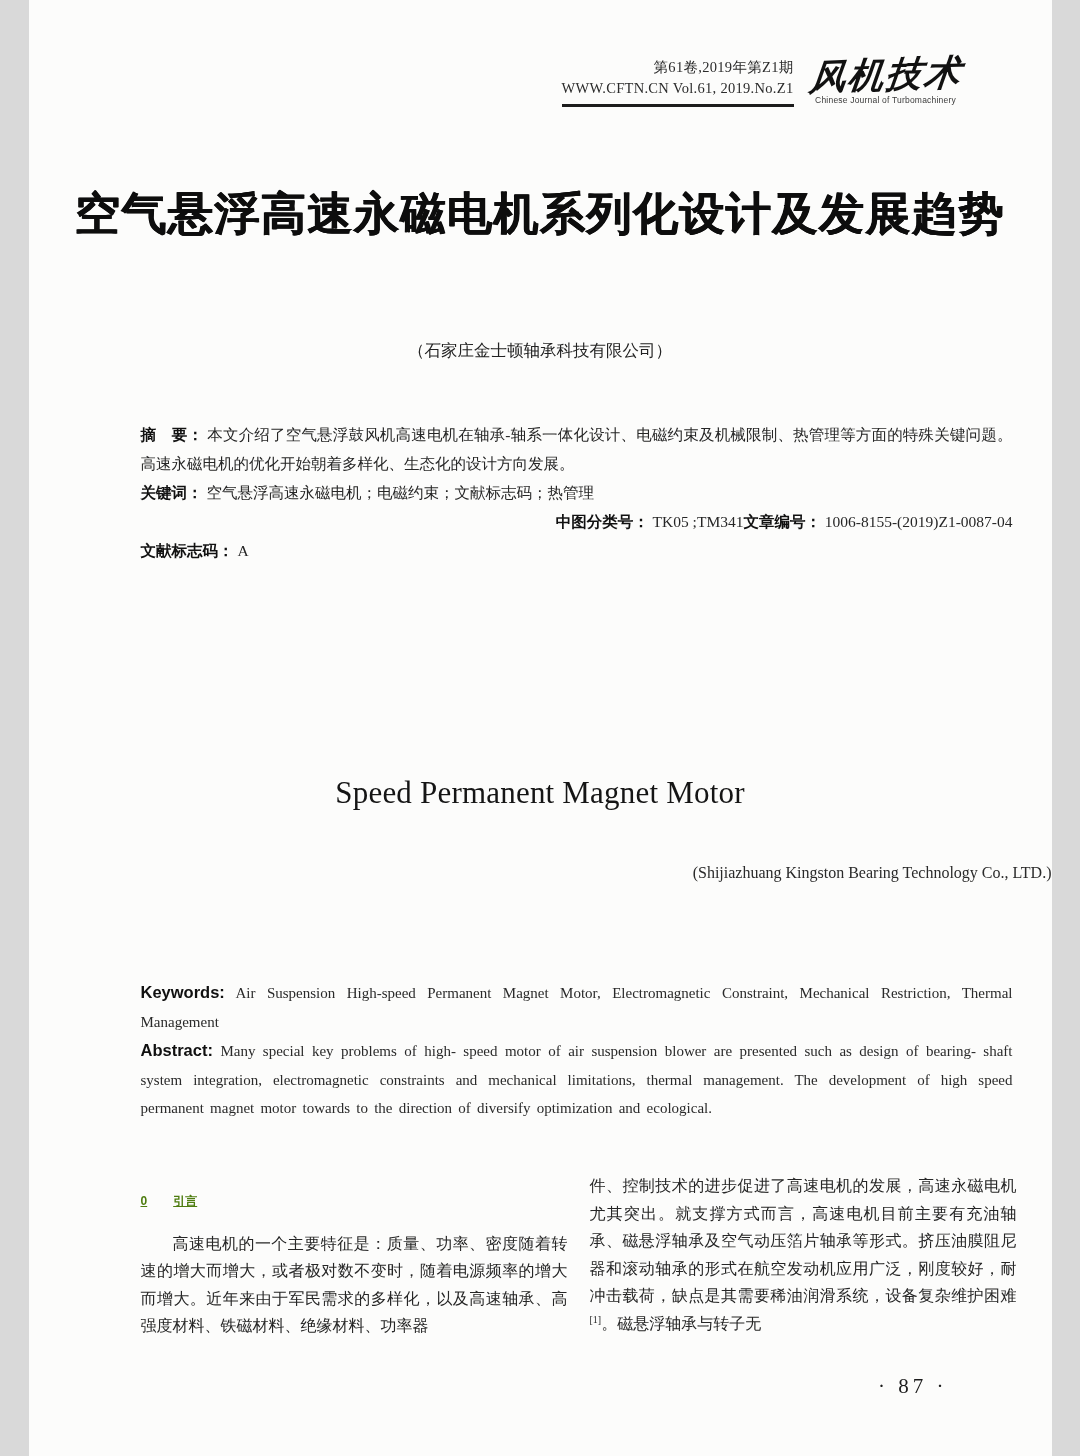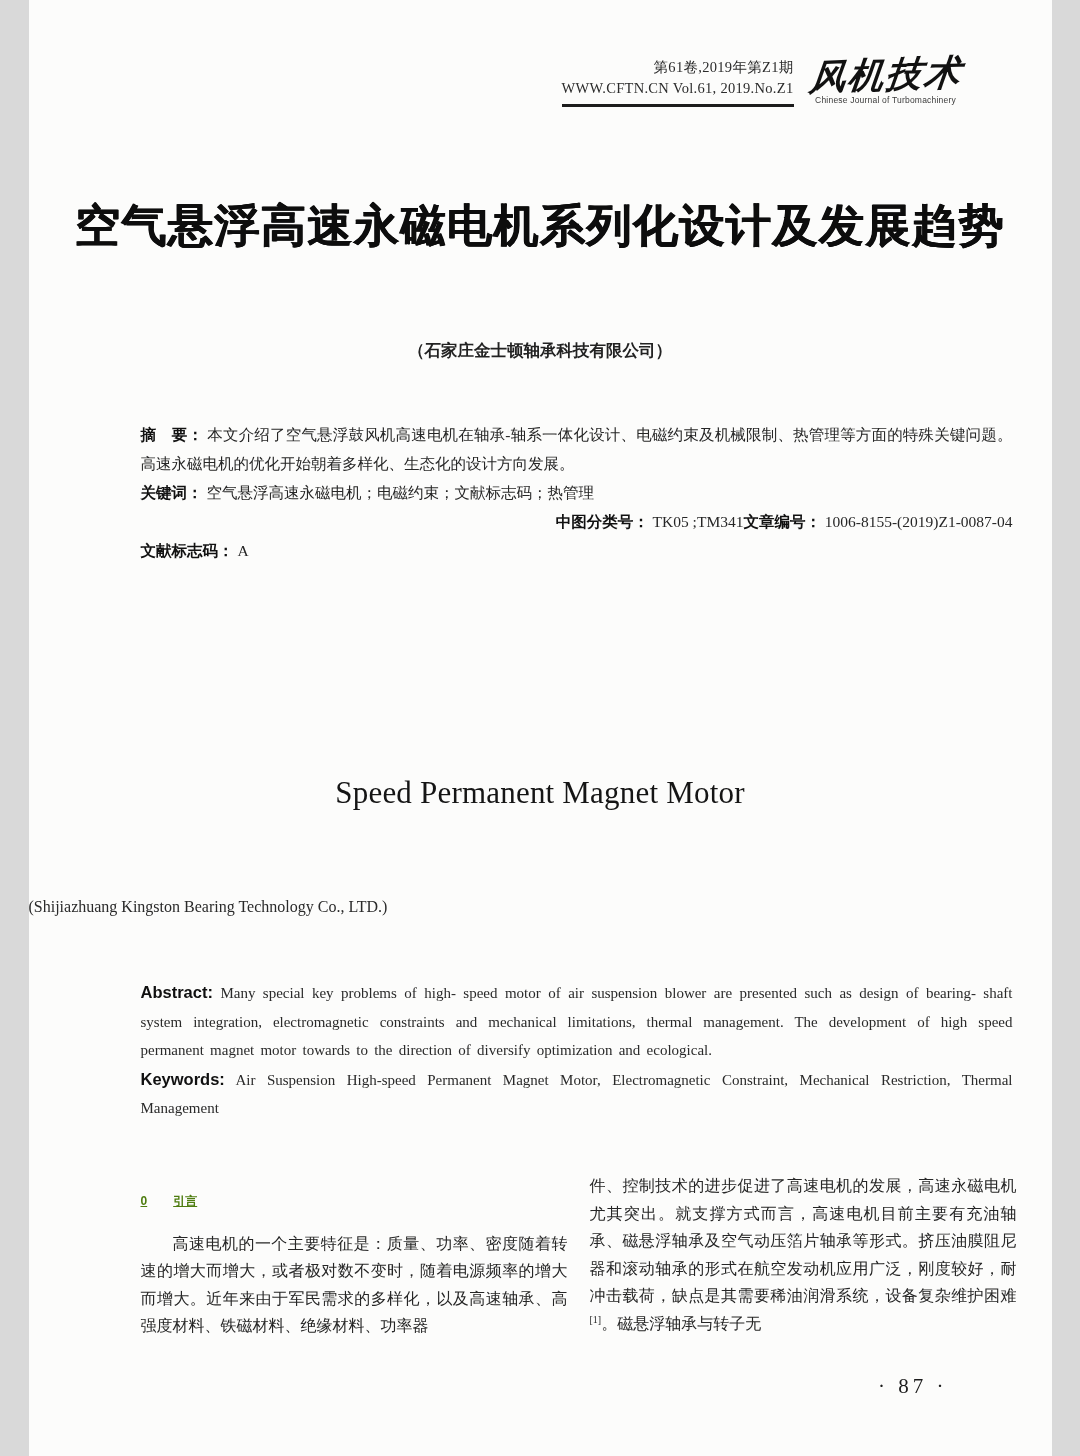--- a/index.html
+++ b/index.html
@@ -36,37 +36,37 @@
     line-height: 1.05;
   }
   .logo-en {
     font-family: "Liberation Sans", sans-serif;
     font-size: 8.5px; color: #3a3a3a; letter-spacing: 0.2px;
     margin-top: 1px; white-space: nowrap;
   }
 
   
   .title-cn {
-    position: absolute; top: 196px; left: 0; width: 100%;
+    position: absolute; top: 184px; left: 0; width: 100%;
     margin: 0; text-align: center;
     font-family: "Liberation Sans", sans-serif;
     font-size: 45px; font-weight: 900;
     letter-spacing: 1.5px; color: #0d0d0d;
     text-shadow: 0.6px 0 currentColor, -0.6px 0 currentColor;
   }
   .authors-cn {
     position: absolute; top: 314px; left: 0; width: 100%;
     text-align: center;
     font-family: "Liberation Sans", sans-serif;
     font-size: 18.5px; font-weight: bold; color: #161616;
     letter-spacing: 1px;
   }
   .affil-cn {
     position: absolute; top: 340px; left: 0; width: 100%;
-    text-align: center; font-size: 16.5px; color: #222; font-weight: bold;
+    text-align: center; font-size: 16.5px; color: #222;
   }
 
   
   .meta-cn {
     position: absolute; top: 420px; left: 112px; width: 872px;
     font-size: 15.5px; line-height: 29px; color: #262626;
   }
   .meta-cn p { margin: 0; }
   .just { text-align: justify; }
   .lbl {
@@ -84,22 +84,22 @@
     line-height: 47px; letter-spacing: 0.2px;
   }
   .authors-en {
     position: absolute; top: 866px; left: 0; width: 100%;
     text-align: center;
     font-family: "Liberation Sans", sans-serif;
     font-size: 19px; font-weight: bold; color: #141414;
     letter-spacing: 0.4px;
   }
   .affil-en {
-    position: absolute; top: 898px; left: 0; width: 100%;
-    text-align: left; font-size: 16px; color: #2a2a2a;
+    position: absolute; top: 864px; left: 0; width: 100%;
+    text-align: right; font-size: 16px; color: #2a2a2a;
   }
 
   
   .meta-en {
     position: absolute; top: 978px; left: 112px; width: 872px;
     font-size: 15px; line-height: 28.5px; color: #2a2a2a;
     word-spacing: 2.5px;
   }
   .meta-en p { margin: 0; text-align: justify; }
   .lbl-en {
@@ -175,26 +175,26 @@
   </div>
 
   <h2 class="title-en">
     <br>
     <span>Speed Permanent Magnet Motor</span>
   </h2>
   <div class="affil-en">(Shijiazhuang Kingston Bearing Technology Co., LTD.)</div>
 
   <div class="meta-en">
     <p>
+      <span class="lbl-en">Keywords:</span>
+      <span>Air Suspension High-speed Permanent Magnet Motor, Electromagnetic Constraint, Mechanical Restriction, Thermal Management</span>
+    </p>
+    <p>
       <span class="lbl-en">Abstract:</span>
       <span>Many special key problems of high- speed motor of air suspension blower are presented such as design of bearing- shaft system integration, electromagnetic constraints and mechanical limitations, thermal management. The development of high speed permanent magnet motor towards to the direction of diversify optimization and ecological.</span>
-    </p>
-    <p>
-      <span class="lbl-en">Keywords:</span>
-      <span>Air Suspension High-speed Permanent Magnet Motor, Electromagnetic Constraint, Mechanical Restriction, Thermal Management</span>
     </p>
   </div>
 
   <div class="columns">
     <div class="col">
       <div class="sec-head">
         <span class="sec-no">0</span><span>引言</span>
       </div>
       <p class="indent">高速电机的一个主要特征是：质量、功率、密度随着转速的增大而增大，或者极对数不变时，随着电源频率的增大而增大。近年来由于军民需求的多样化，以及高速轴承、高强度材料、铁磁材料、绝缘材料、功率器</p>
     </div>

